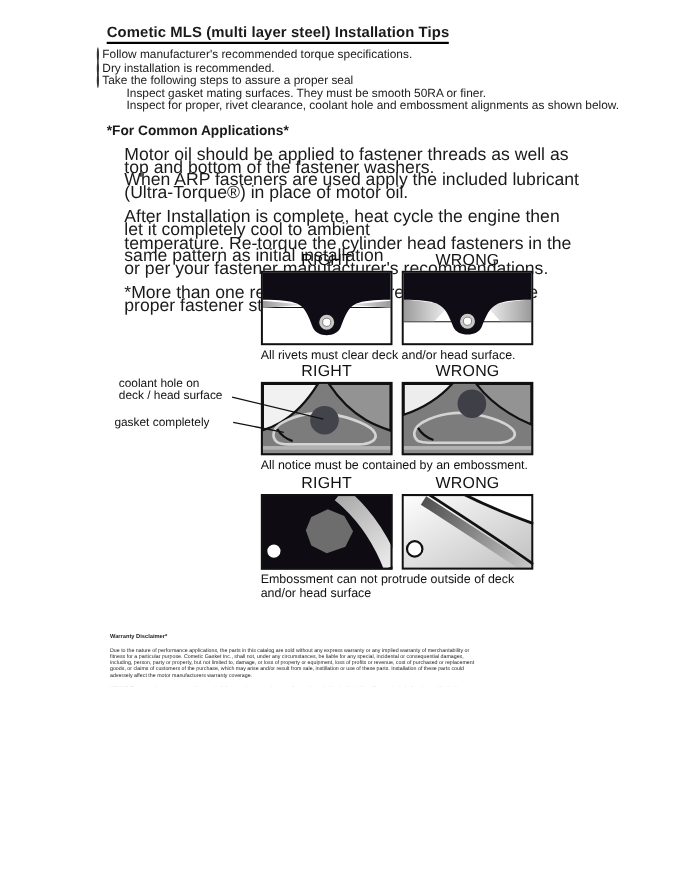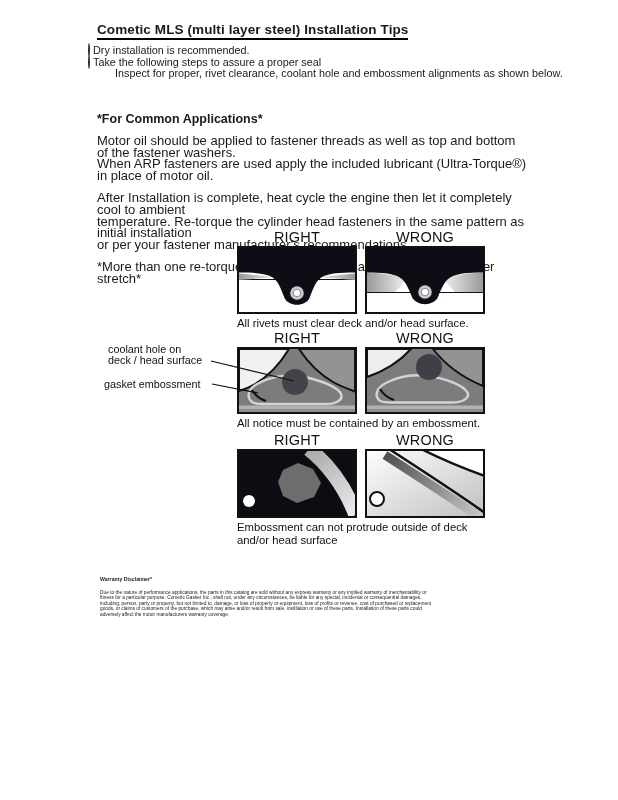--- a/index.html
+++ b/index.html
@@ -11,21 +11,21 @@
 
   .bullets{position:absolute;left:88px;top:45px;font-size:10.8px;line-height:11.5px;white-space:nowrap;}
   .bullet{display:flex;align-items:center;height:11.5px;}
   .bullet.sub{margin-left:24px;}
   .marker{flex:0 0 auto;margin-right:3px;}
   .o-dot{width:4px;height:4px;border:1px solid #333;border-radius:50%;}
   .f-dot{width:4.5px;height:4.5px;background:#111;border-radius:50%;}
 
   .diesel{position:absolute;left:97px;top:112px;width:430px;}
   .diesel-h{font-size:12.5px;font-weight:bold;margin-bottom:9px;}
-  .para{font-size:13px;line-height:11.6px;white-space:pre-line;margin-bottom:11px;}
+  .para{font-size:16px;line-height:11.6px;white-space:pre-line;margin-bottom:11px;margin-left:16px;}
 
   .figrow{position:absolute;left:237px;width:270px;}
   .figlabels{display:flex;gap:8px;margin-bottom:1px;}
   .figlabels span{display:block;width:120px;text-align:center;font-size:14.5px;letter-spacing:0.2px;color:#111;}
   .figboxes{display:flex;gap:8px;}
   .figbox{display:block;}
   .figcaption{margin-top:3px;font-size:11.3px;line-height:12.5px;white-space:pre-line;color:#111;}
 
   .ann{position:absolute;font-size:10.8px;line-height:11px;white-space:pre-line;color:#111;}
   #ann-coolant{left:108px;top:344px;width:104px;}
@@ -42,25 +42,33 @@
 </head>
 <body>
 
 <div id="page">
 
   <div class="title">Cometic MLS (multi layer steel) Installation Tips</div>
 
   <div class="bullets">
     <div class="bullet">
       <span class="marker"><span class="o-dot"></span></span>
+      <span>Follow manufacturer's recommended torque specifications.</span>
+    </div>
+    <div class="bullet">
+      <span class="marker"><span class="o-dot"></span></span>
       <span>Dry installation is recommended.</span>
     </div>
     <div class="bullet">
       <span class="marker"><span class="o-dot"></span></span>
       <span>Take the following steps to assure a proper seal</span>
+    </div>
+    <div class="bullet sub">
+      <span class="marker"><span class="f-dot"></span></span>
+      <span>Inspect gasket mating surfaces.  They must be smooth 50RA or finer.</span>
     </div>
     <div class="bullet sub">
       <span class="marker"><span class="f-dot"></span></span>
       <span>Inspect for proper, rivet clearance, coolant hole and embossment alignments as shown below.</span>
     </div>
   </div>
 
   <div class="diesel">
     <div class="diesel-h">*For Common Applications*</div>
     <div class="para">Motor oil should be applied to fastener threads as well as top and bottom of the fastener washers.
@@ -138,21 +146,21 @@
         <path d="M15,42 C18,47 23,51 29,53" fill="none" stroke="#111" stroke-width="2"></path>
         <circle cx="64" cy="20" r="13" fill="#3f3f47"></circle>
         <rect x="1" y="1" width="118" height="65" fill="none" stroke="#111" stroke-width="2"></rect>
       </svg>
     </div>
     <div class="figcaption">All notice must be contained by an embossment.</div>
   </div>
 
   <div class="ann" id="ann-coolant">coolant hole on
 deck / head surface</div>
-  <div class="ann" id="ann-emboss">gasket embossment</div>
+  <div class="ann" id="ann-emboss">gasket completely</div>
   <svg id="leader" width="90" height="42" viewBox="0 0 90 42">
     <line x1="1" y1="5" x2="84" y2="25" stroke="#111" stroke-width="1.2"></line>
     <line x1="2" y1="28" x2="48" y2="37" stroke="#111" stroke-width="1.2"></line>
   </svg>
 
   <div class="figrow" style="top:432px;">
     <div class="figlabels">
       <span>RIGHT</span>
       <span>WRONG</span>
     </div>

